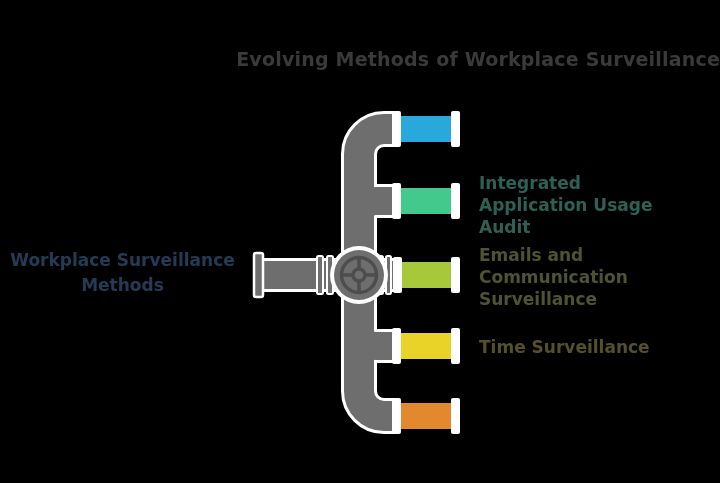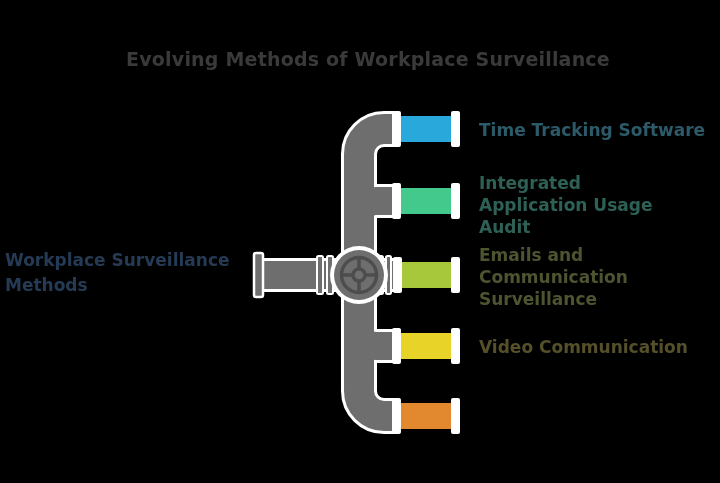--- a/index.html
+++ b/index.html
@@ -5,28 +5,28 @@
   html,body{margin:0;padding:0;}
   .stage{
     position:relative;
     width:720px;height:483px;
     background:#000000;
     overflow:hidden;
     font-family:"DejaVu Sans","Liberation Sans",sans-serif;
   }
   .title{
     position:absolute;left:16px;right:0;top:48px;
-    text-align:center;
+    text-align:right;
     font-size:19px;font-weight:bold;
     letter-spacing:.2px;
   }
   .left-label{
     position:absolute;
     right:480px;top:248px;width:235px;
-    text-align:left;
+    text-align:center;
     font-size:17px;font-weight:bold;
     line-height:25px;
   }
   .branch-label{
     position:absolute;left:479px;
     font-size:17px;font-weight:bold;
     line-height:20px;
     white-space:nowrap;
   }
   .branch-label.wrap{
@@ -98,21 +98,20 @@
       <circle cx="359" cy="275" r="25" fill="#6e6e6e"></circle>
       <circle cx="359" cy="275" r="17.5" fill="none" stroke="#4d4d4d" stroke-width="3.5"></circle>
       <line x1="341" y1="275" x2="377" y2="275" stroke="#4d4d4d" stroke-width="3.5"></line>
       <line x1="359" y1="257" x2="359" y2="293" stroke="#4d4d4d" stroke-width="3.5"></line>
       <circle cx="359" cy="275" r="6" fill="#6e6e6e" stroke="#4d4d4d" stroke-width="3.5"></circle>
     </g>
   </svg>
 
   <div class="left-label" id="src" style="color: rgb(37, 59, 85);">Workplace Surveillance Methods</div>
 
-  <div class="branch-label" id="bl0" style="color: rgb(44, 90, 104);">Time Tracking Software</div>
 
   <div class="branch-label wrap" id="bl2" style="color: rgb(77, 84, 48);">Emails and Communication Surveillance</div>
 
   <div class="branch-label wrap" id="bl1" style="color: rgb(46, 97, 86);">Integrated Application Usage Audit</div>
 
-  <div class="branch-label" id="bl3" style="color: rgb(85, 80, 42);">Video Communication</div>
+  <div class="branch-label" id="bl3" style="color: rgb(85, 80, 42);">Time Surveillance</div>
 
 </div>
 
 </body></html>

